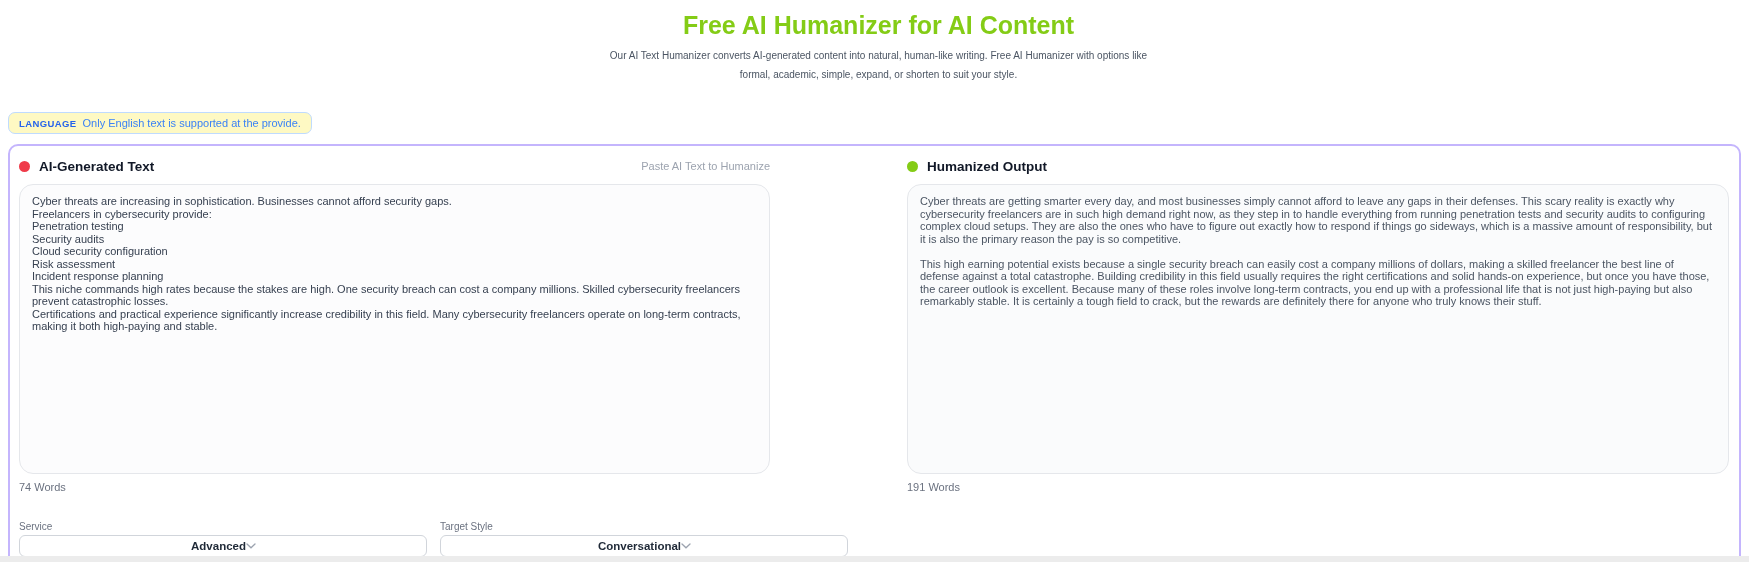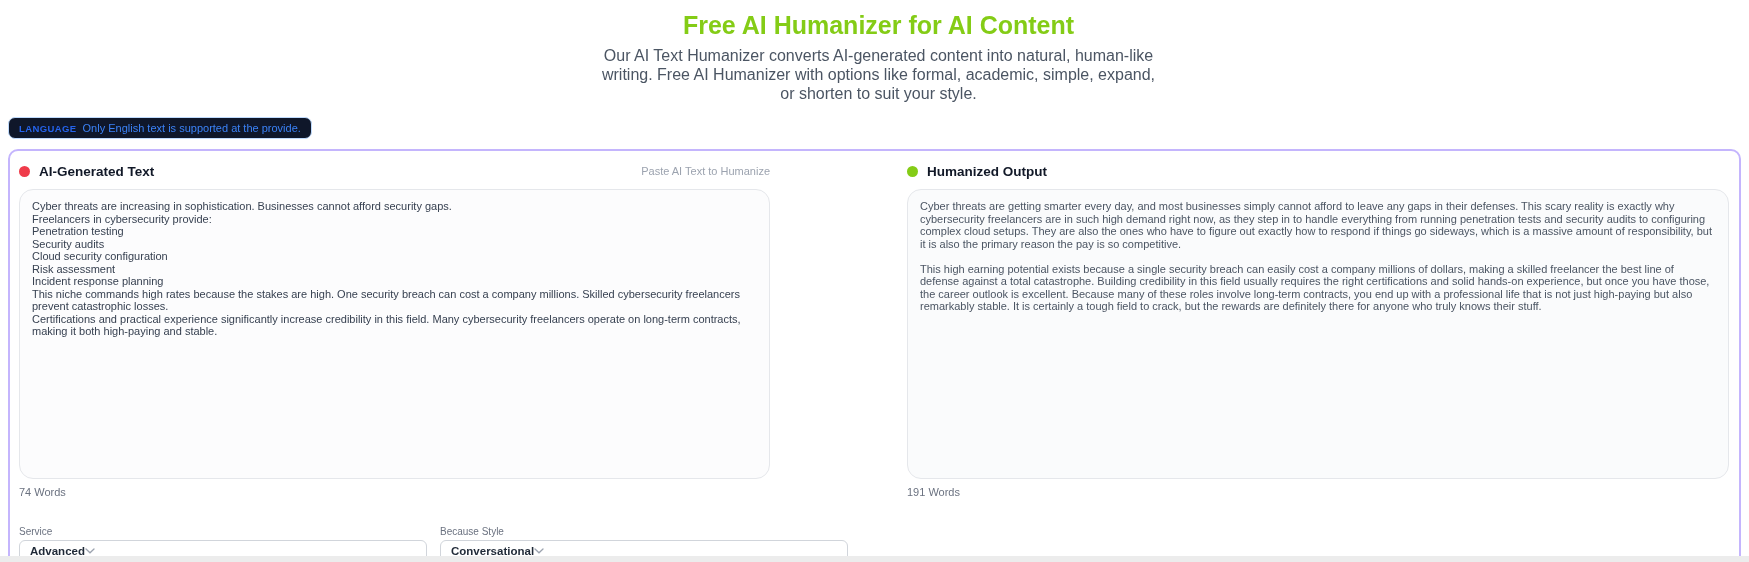--- a/index.html
+++ b/index.html
@@ -3,25 +3,25 @@
 <meta charset="utf-8">
 <style>
   * { box-sizing: border-box; }
   html,body { margin:0; padding:0; background:#ffffff; }
   body { font-family:"Liberation Sans", sans-serif; }
   .page { position:relative; width:1749px; height:562px; background:#fff; overflow:hidden; }
 
   
   .hero { padding-top:11px; text-align:center;padding-left:8px; }
   .hero h1 { margin:0; font-size:25px; line-height:28px; font-weight:bold; color:#84cc16; }
-  .hero .subtitle { width:560px; margin:7px auto 0; font-size:16px; line-height:19px; color:#4b5563; }
+  .hero .subtitle { width:560px; margin:7px auto 14px; font-size:10px; line-height:19px; color:#4b5563; }
 
   
   .lang-badge { display:inline-flex; align-items:center; gap:6px; margin:14px 0 0 8px;
-    background:#0f172a; border:1px solid #bfdbfe; border-radius:7px; padding:4px 10px; }
+    background:#fef9c3; border:1px solid #bfdbfe; border-radius:7px; padding:4px 10px; }
   .lang-badge .lang-label { font-size:9.5px; font-weight:bold; letter-spacing:.4px; color:#2563eb; }
   .lang-badge .lang-text { font-size:11px; color:#3b82f6; }
 
   
   .card { margin:10px 8px 0; border:2px solid #c4b5fd; border-radius:10px; background:#fff;
     padding:8px 10px 9px 9px; }
 
   .panels { display:grid; grid-template-columns:751px 1fr; column-gap:137px; }
   .panel-header { display:flex; justify-content:space-between; align-items:center; height:24px; }
   .panel-title-wrap { display:flex; align-items:center; }
@@ -37,21 +37,21 @@
   .text-box { width:100%; height:290px; margin-top:6px; border:1px solid #e5e7eb; border-radius:14px;
     padding:10px 12px; font-size:11px; line-height:12.5px; color:#374151; }
   textarea.text-box { resize:none; outline:none; background:#fcfcfd; font-family:"Liberation Sans", sans-serif; display:block; }
   .output-box { background:#fafbfc; color:#4b5563; white-space:pre-wrap; overflow:auto; }
   .word-count { margin-top:7px; font-size:11px; color:#6b7280; }
 
   
   .controls { display:flex; gap:13px; margin-top:28px; width:829px; }
   .control-group { flex:1; }
   .control-label { font-size:10px; color:#6b7280; margin-bottom:3px; }
-  .select { display:flex; justify-content:flex-start; align-items:center; height:22px;
+  .select { display:flex; justify-content:center; align-items:center; height:22px;
     border:1px solid #d1d5db; border-radius:6px; background:#fff; padding:0 9px 0 10px; cursor:pointer; }
   .select .select-value { font-size:11.5px; font-weight:bold; color:#1f2937; }
 
   
   .actions { display:flex; justify-content:flex-end; gap:9px; width:848px; margin-top:10px; }
   .btn { border:none; border-radius:6px; height:27px; color:#fff; font-weight:bold; font-size:12px;
     font-family:"Liberation Sans", sans-serif; cursor:pointer; }
   .btn-reset { background:#d64545; padding:0 16px; }
   .btn-humanize { background:#84cc16; padding:0 12px; }
 
@@ -115,21 +115,21 @@
       <div class="control-group">
         <div class="control-label">Service</div>
         <div class="select">
           <span class="select-value">Advanced</span>
           <svg width="10" height="6" viewBox="0 0 10 6">
             <polyline points="1,1 5,4.8 9,1" fill="none" stroke="#9ca3af" stroke-width="1.3" stroke-linecap="round"></polyline>
           </svg>
         </div>
       </div>
       <div class="control-group">
-        <div class="control-label">Because Style</div>
+        <div class="control-label">Target Style</div>
         <div class="select">
           <span class="select-value">Conversational</span>
           <svg width="10" height="6" viewBox="0 0 10 6">
             <polyline points="1,1 5,4.8 9,1" fill="none" stroke="#9ca3af" stroke-width="1.3" stroke-linecap="round"></polyline>
           </svg>
         </div>
       </div>
     </div>
 
     <div class="actions">

